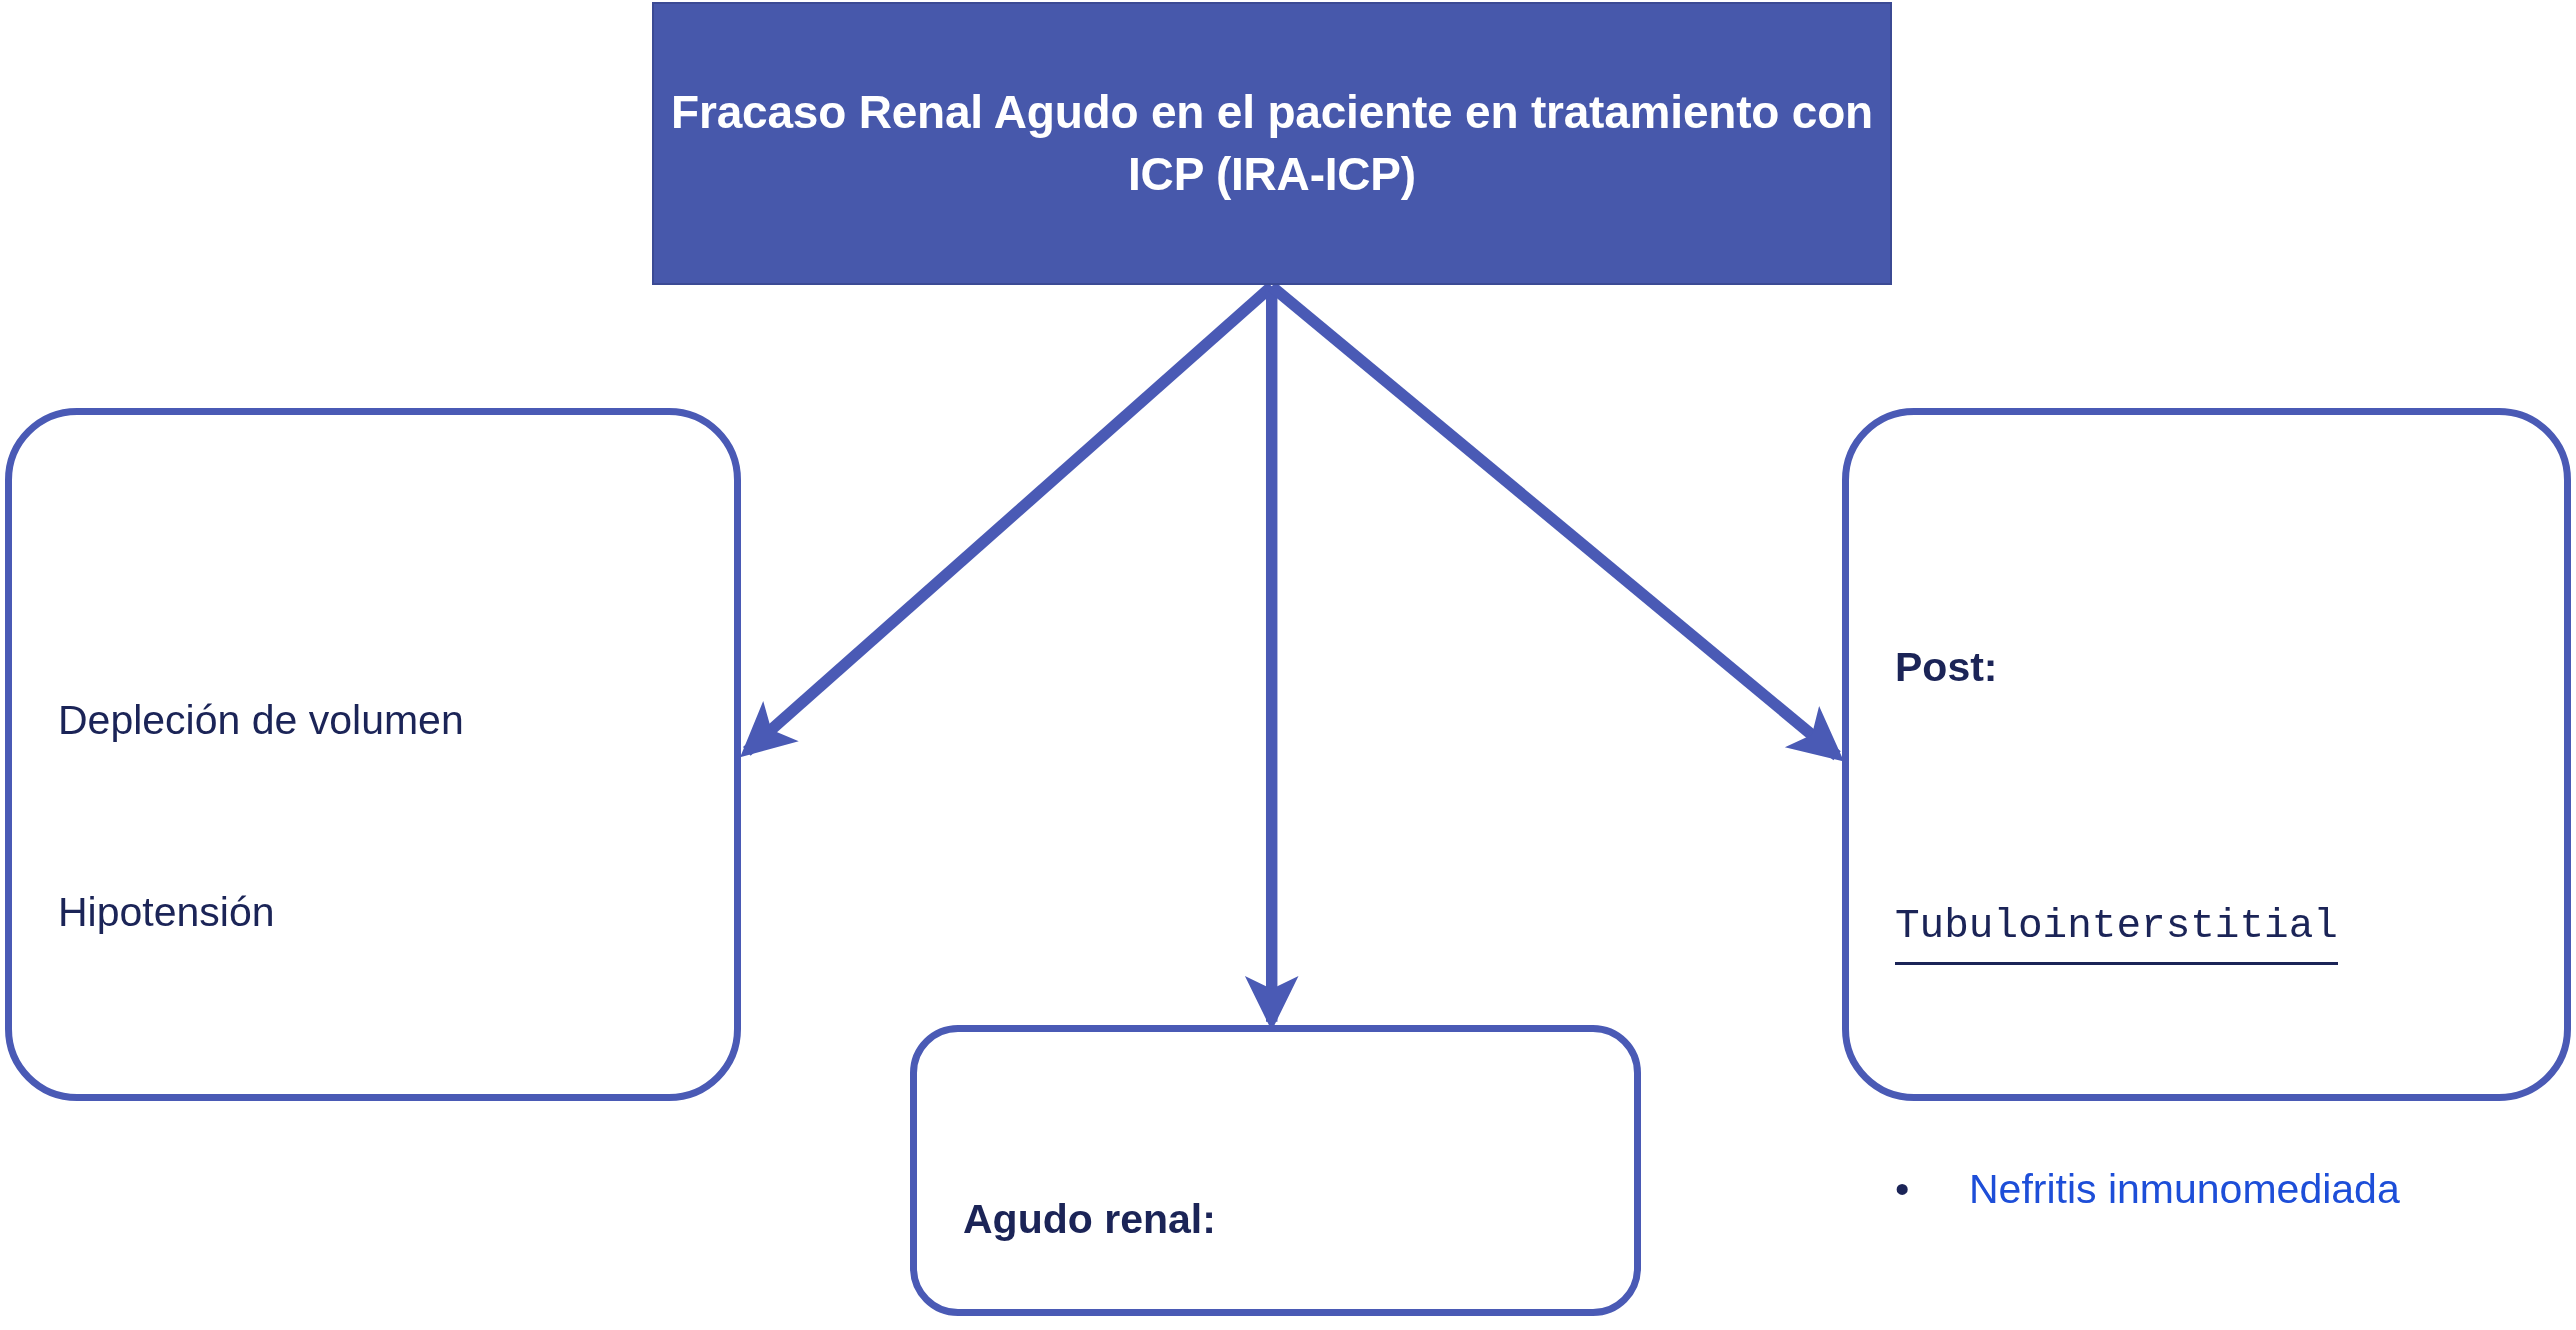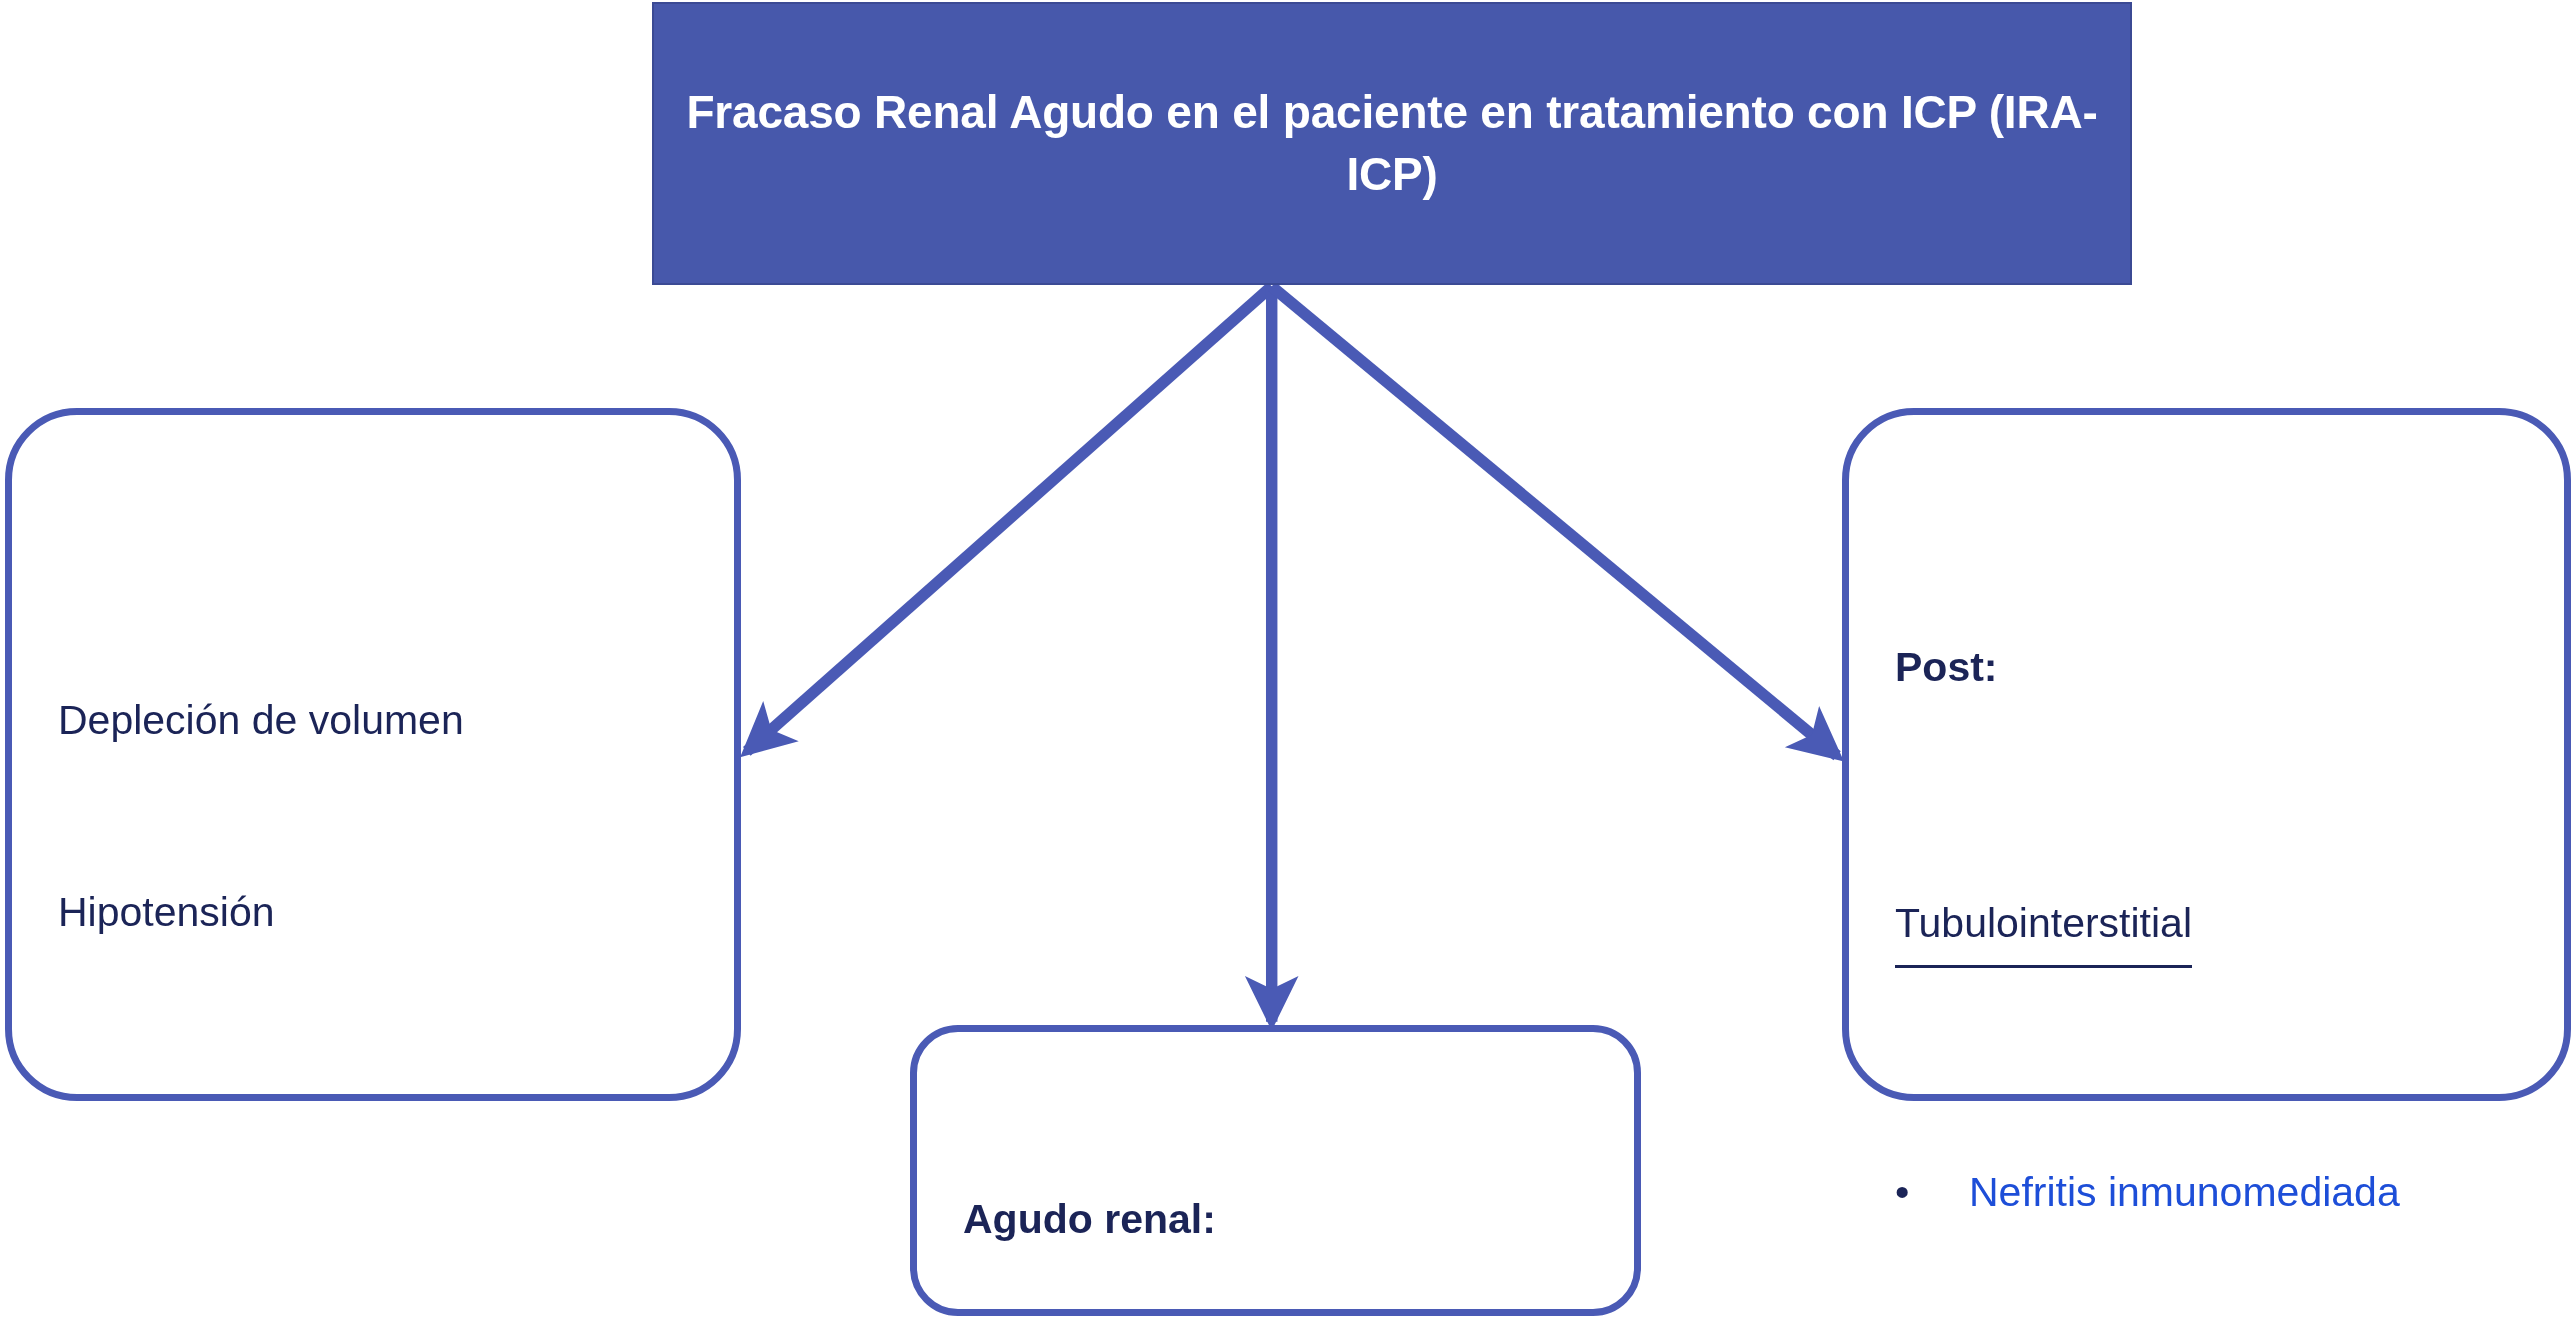--- a/index.html
+++ b/index.html
@@ -22,21 +22,21 @@
     width: 2576px;
     height: 1331px;
     pointer-events: none;
   }
 
   
   .title-box {
     position: absolute;
     left: 652px;
     top: 1.8px;
-    width: 1480px;
+    width: 1240px;
     height: 283px;
     background: #4758ab;
     border: 2.6px solid #3b4a94;
     box-sizing: border-box;
     display: flex;
     align-items: center;
     justify-content: center;
   }
   .title-text {
     color: #ffffff;
@@ -79,21 +79,21 @@
   
   .body-text {
     position: absolute;
     color: #1b2457;
     font-size: 41px;
     line-height: 64px;
     white-space: pre;
   }
   .body-text .hd { font-weight: bold; display: block; }
   .body-text .ln { display: block; }
-  .body-text .ul { display: inline-block; border-bottom: 3.5px solid #1b2457; padding-bottom: 10px; }
+  .body-text .ul { display: inline-block; border-bottom: 3.5px solid #1b2457; padding-bottom: 4px; font-family: Liberation Mono, monospace; }
 
   .txt-prerrenal { left: 58px; top: 560px; }
   .txt-renal     { left: 1895px; top: 507px; }
   .txt-postrenal { left: 963px; top: 1059px; }
 
   
   .bullet-row { display: flex; }
   .bullet-dot {
     width: 74px;
     flex: 0 0 74px;

